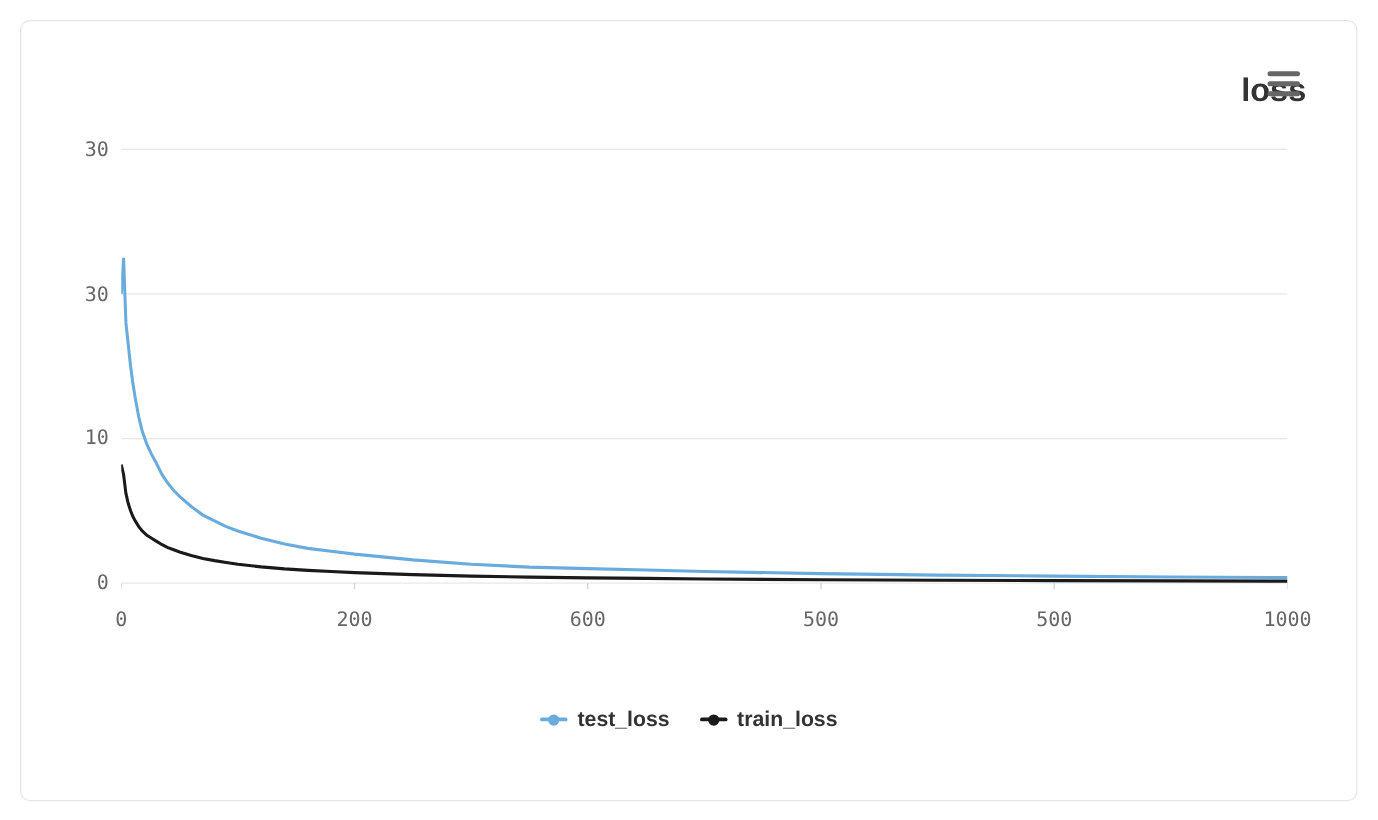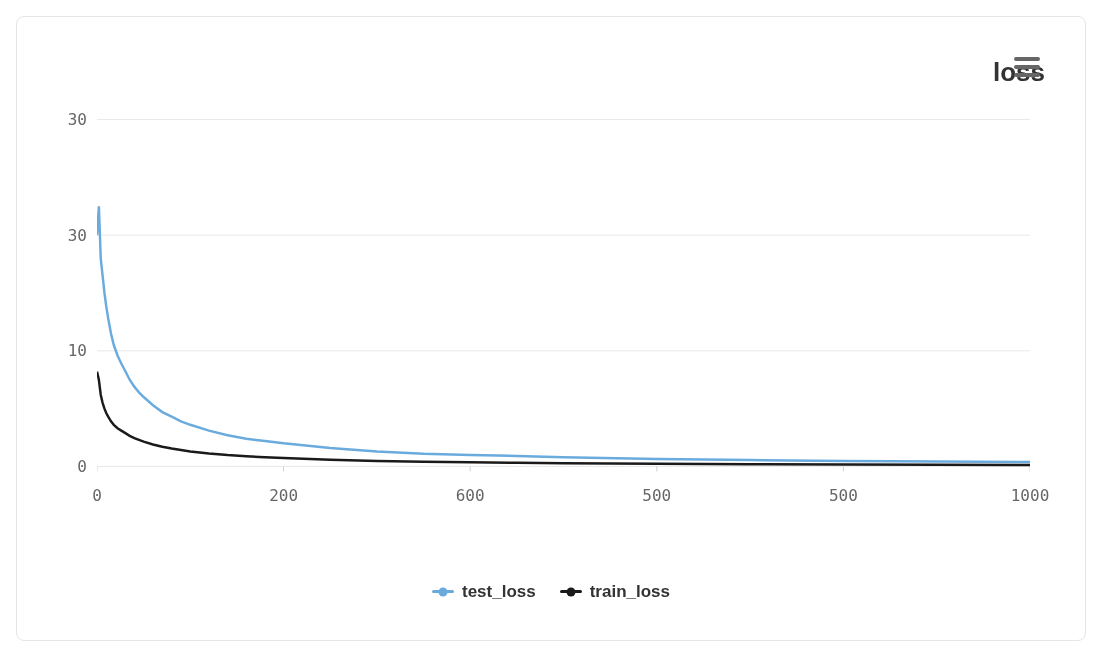--- a/index.html
+++ b/index.html
@@ -90,21 +90,21 @@
       position: absolute;
       transform: translateX(-50%);
       font-size: 16px;
       color: #666;
       font-family: monospace, -apple-system;
     }
     .legend {
       display: flex;
       justify-content: center;
       gap: 24px;
-      margin-top: 76px;
+      margin-top: 60px;
     }
     .legend-item {
       display: flex;
       align-items: center;
       gap: 8px;
       cursor: pointer;
     }
     .legend-marker {
       width: 22px;
       height: 3px;

